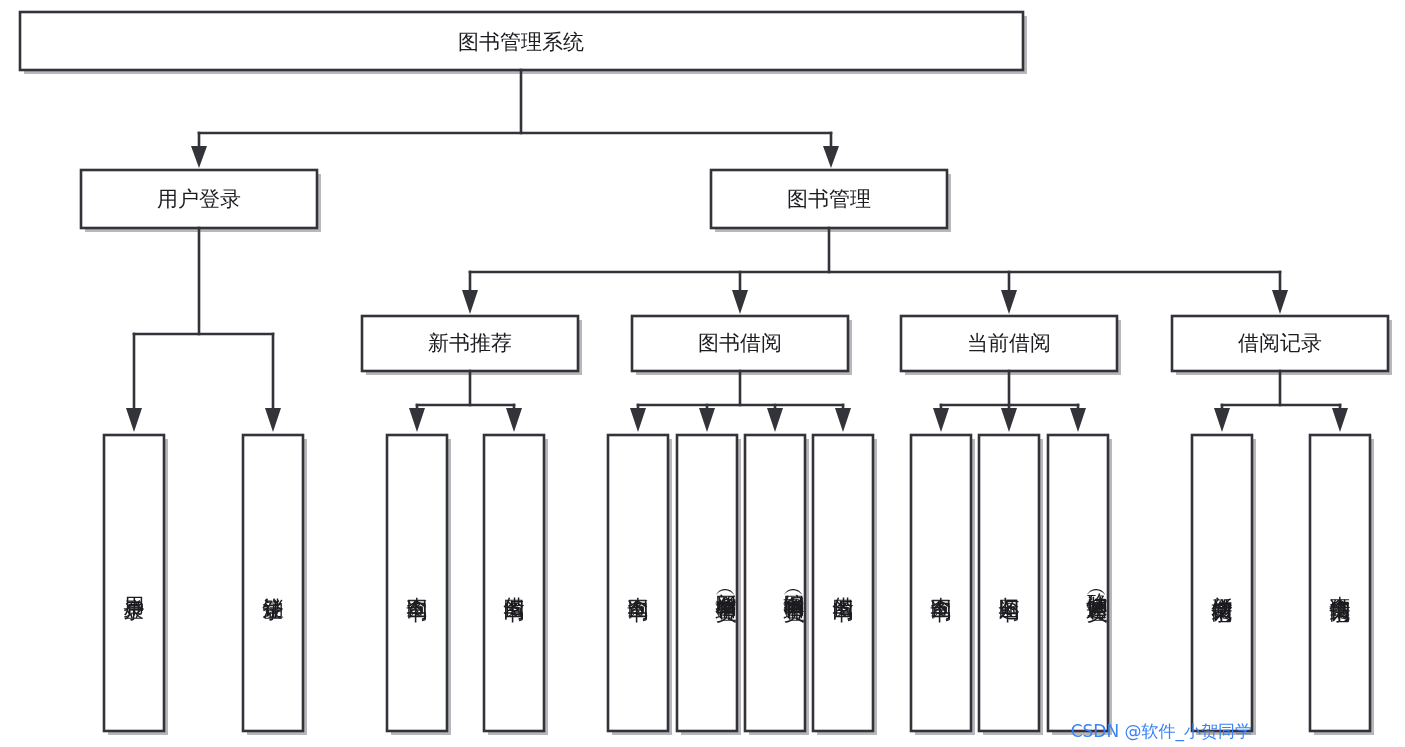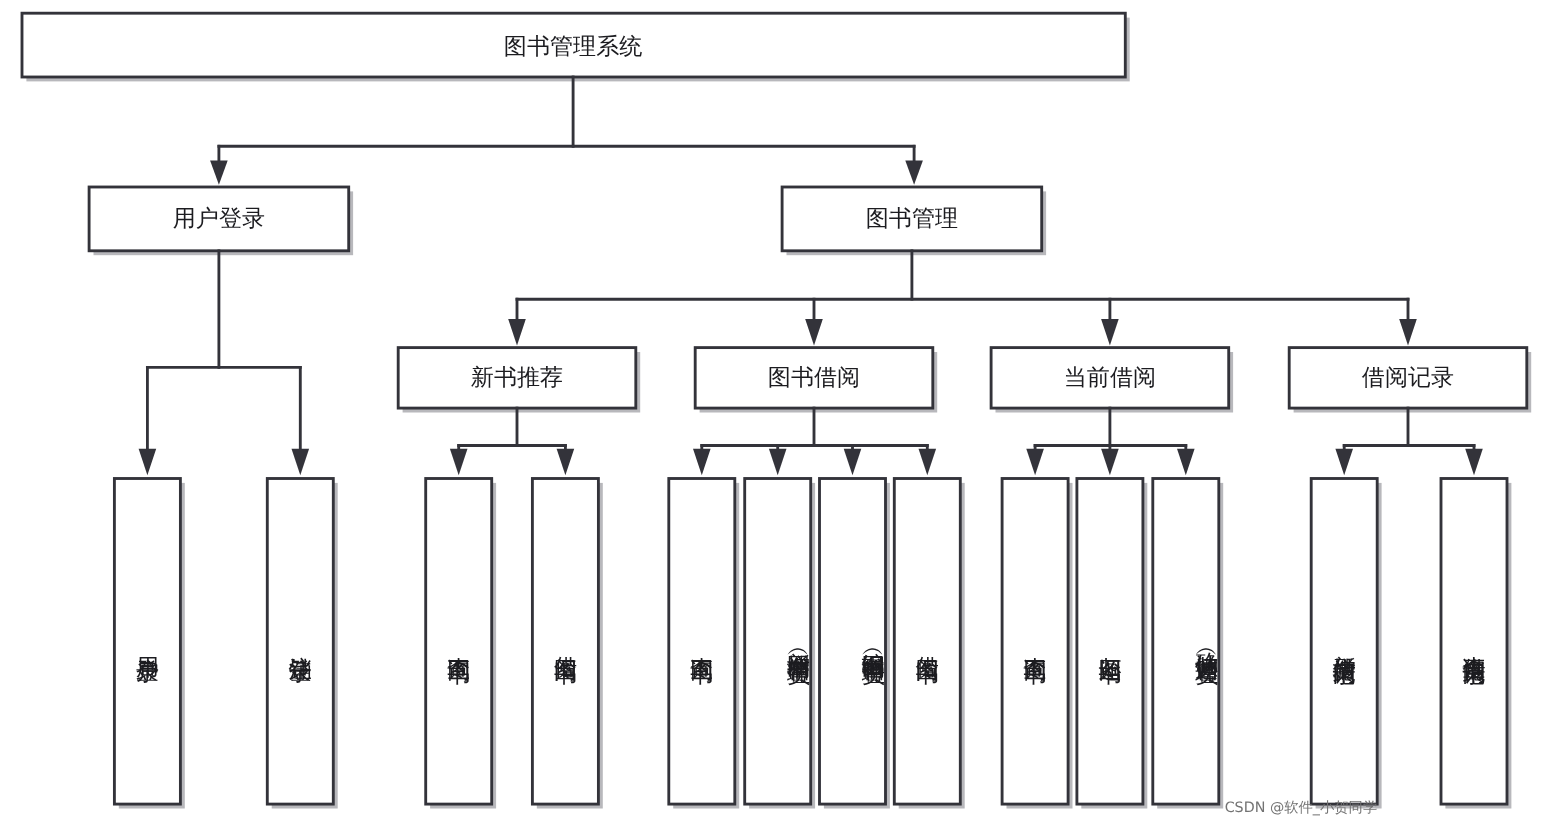--- a/index.html
+++ b/index.html
@@ -66,22 +66,22 @@
     justify-content: center;
     text-align: center;
     white-space: nowrap;
     pointer-events: none;
   }
   .watermark {
     position: absolute;
     right: 8px;
     bottom: 4px;
     font-family: "DejaVu Sans", "Liberation Sans", sans-serif;
-    font-size: 13px;
-    color: #737373;
+    font-size: 17px;
+    color: #3b82f6;
     white-space: nowrap;
   }
 </style>
 </head>
 <body>
 
 <div id="diagram-root">
 
   <svg class="diagram-svg" viewBox="0 0 1405 747">
 

